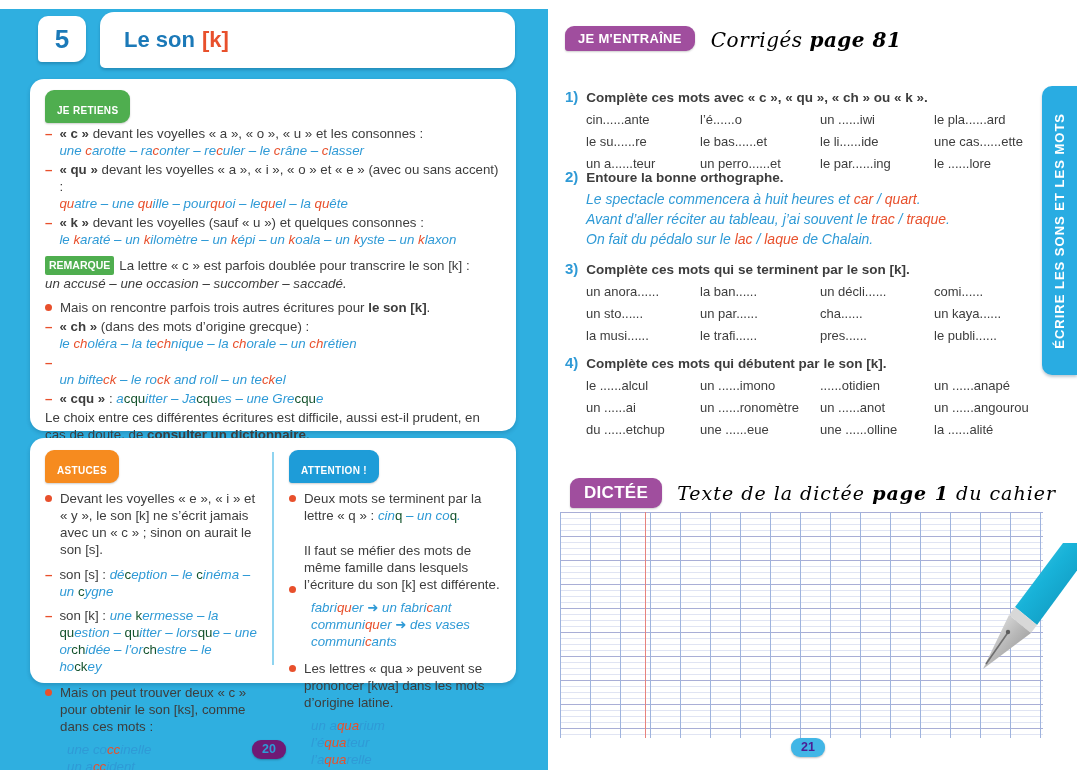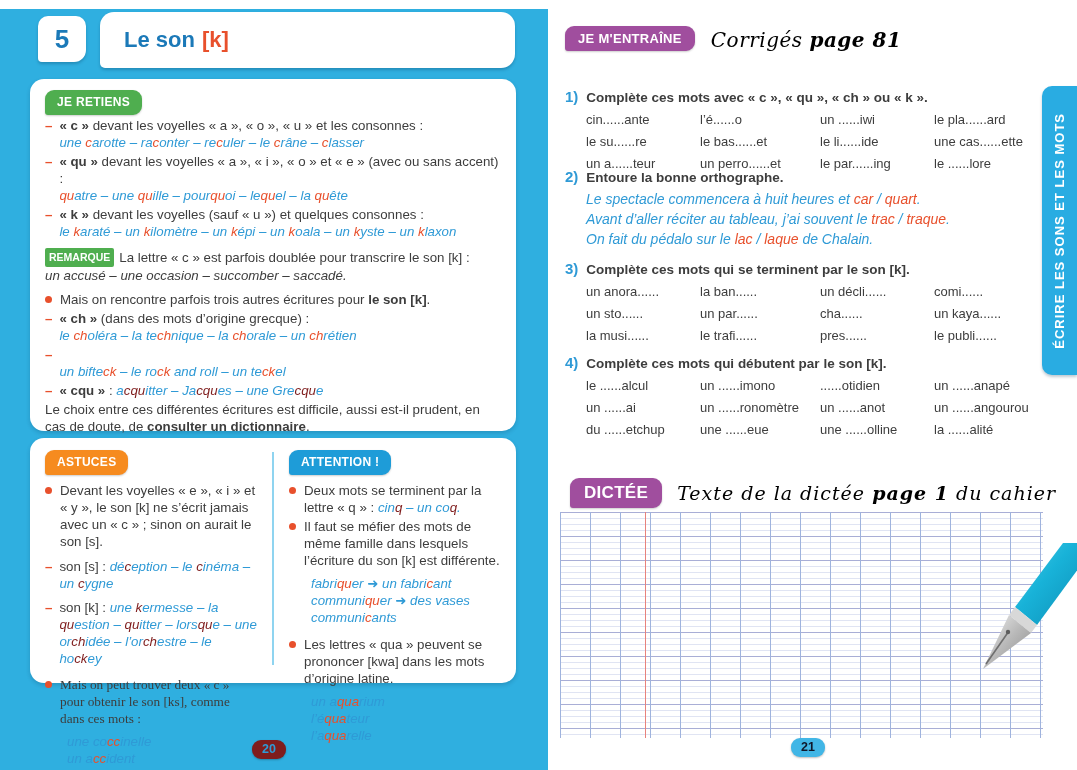--- a/index.html
+++ b/index.html
@@ -25,53 +25,53 @@
     font-size:22px; font-weight:bold; color:#1B79B8;
   }
   .title-box .accent { color:#E8502C; margin-left:7px; }
   .panel {
     position:absolute; left:30px; width:486px; background:#fff;
     border-radius:14px; box-shadow:0 2px 4px rgba(0,40,70,.2);
   }
   .retain { top:79px; height:352px; padding:11px 15px 8px 15px; font-size:13.3px; line-height:17px; }
   .tips   { top:438px; height:245px; display:flex; padding:10px 0 8px 0; font-size:13.3px; line-height:17px; }
   .badge {
-    display:inline-block; color:#fff; font-weight:bold; font-size:12px;
-    padding:4px 12px 4px 12px; border-radius:9px 9px 9px 3px; letter-spacing:.3px;
+    display:inline-block; color:#fff; font-weight:bold; font-size:10px;
+    padding:12px 12px 4px 12px; border-radius:9px 9px 9px 3px; letter-spacing:.3px;
     box-shadow:0 1px 2px rgba(0,0,0,.2);
   }
   .badge.green  { background:#4FAE4F; }
   .badge.orange { background:#F68B1F; }
   .badge.blue   { background:#1E9CD8; }
   .badge.purple { background:#A04E9E; }
   .bl { display:flex; gap:8px; margin-top:7px; }
   .bl .dot { width:7px; height:7px; border-radius:50%; background:#E8502C; flex:0 0 auto; margin-top:5px; }
   .dr { display:flex; gap:7px; margin-top:2px; }
   .dr .dash { color:#E8502C; font-weight:bold; flex:0 0 auto; }
   .dr-body { flex:1; }
   .ex  { font-style:italic; color:#2F9AD6; }
   .i   { font-style:italic; color:#2F9AD6; }
   .hl  { color:#E8502C; }
-  .ihl { font-style:italic; color:#7f1d1d; }
+  .ihl { color:#14532d; }
   .b   { font-weight:bold; }
   .dk  { font-style:italic; color:#3d3d3d; }
   .rmk {
     display:inline-block; background:#4FAE4F; color:#fff; font-size:10.5px; font-weight:bold;
     padding:1px 4px; border-radius:2px; margin-right:5px; vertical-align:1px;
   }
   .rmk-line { margin-top:8px; }
   .closing { margin-top:2px; }
   .col { flex:1; padding:2px 15px 0 15px; }
   .divider { width:2px; background:#8FD4F0; margin:4px 0 10px 0; }
   .ex-list { margin:6px 0 0 22px; }
   .page-pill {
     position:absolute; font-weight:bold; font-size:12.5px;
     padding:2px 10px 3px 10px; border-radius:9px; box-shadow:0 1px 2px rgba(0,0,0,.25);
   }
-  .pill-20 { left:252px; top:740px; background:#7f1d1d; color:#2F9AD6; }
+  .pill-20 { left:252px; top:740px; background:#701a75; color:#2F9AD6; }
   
   .right-page { position:absolute; left:548px; top:0; width:529px; height:685px; background:#fff; }
   .train-row { position:absolute; left:17px; top:26px; display:flex; align-items:flex-start; gap:16px; }
   .hand { font-family:"DejaVu Serif","Liberation Serif",serif; font-style:italic; color:#000000; }
   .corriges { font-size:20px; margin-top:2px; letter-spacing:.5px; }
   .exercise { position:absolute; left:17px; width:480px; }
   .ex1 { top:88px; }  .ex2 { top:168px; }  .ex3 { top:260px; }  .ex4 { top:354px; }
   .ex-title { display:flex; gap:8px; align-items:baseline; font-weight:bold; font-size:13.5px; color:#3d3d3d; }
   .ex-num { color:#2F9AD6; font-weight:bold; font-size:15px; flex:0 0 auto; }
   .word-grid {
@@ -92,21 +92,21 @@
   }
   .side-tab {
     position:absolute; right:0; top:86px; width:35px; height:289px;
     background:#29ACE2; border-radius:10px 0 0 10px; box-shadow:0 2px 3px rgba(0,40,70,.25);
     display:flex; align-items:center; justify-content:center;
   }
   .side-tab span {
     writing-mode:vertical-rl; transform:rotate(180deg); white-space:nowrap;
     color:#fff; font-weight:bold; font-size:13px; letter-spacing:1px;
   }
-  .pill-21 { left:243px; top:738px; background:#41B6E6; color:#0f172a; }
+  .pill-21 { left:243px; top:738px; background:#41B6E6; color:#4c1d95; }
   .pen { position:absolute; right:-6px; bottom:-8px; width:130px; height:150px; }
 </style>
 </head>
 <body>
 
 <div class="stage">
 
   <div class="left-page">
     <div class="top-strip"></div>
 
@@ -186,40 +186,40 @@
           <div><span>Devant les voyelles « e », « i » et « y », le son [k] ne s’écrit jamais avec un « c » ; sinon on aurait le son [s].</span></div>
         </div>
         <div class="dr" style="margin-top:8px;">
           <span class="dash">–</span>
           <div class="dr-body"><span>son [s] : </span><span class="i">dé</span><span class="ihl">c</span><span class="i">eption – le </span><span class="ihl">c</span><span class="i">inéma – un </span><span class="ihl">c</span><span class="i">ygne</span></div>
         </div>
         <div class="dr" style="margin-top:7px;">
           <span class="dash">–</span>
           <div class="dr-body"><span>son [k] : </span><span class="i">une </span><span class="ihl">k</span><span class="i">ermesse – la </span><span class="ihl">qu</span><span class="i">estion – </span><span class="ihl">qu</span><span class="i">itter – lors</span><span class="ihl">qu</span><span class="i">e – une or</span><span class="ihl">ch</span><span class="i">idée – l’or</span><span class="ihl">ch</span><span class="i">estre – le ho</span><span class="ihl">ck</span><span class="i">ey</span></div>
         </div>
-        <div class="bl" style="margin-top:9px;font-family:Liberation Serif, serif;">
+        <div class="bl" style="margin-top:9px;">
           <span class="dot"></span>
           <div><span>Mais on peut trouver deux « c » pour obtenir le son [ks], comme dans ces mots :</span></div>
         </div>
         <div class="ex-list">
           <div class="ex"><span>une co</span><span class="hl">cc</span><span>inelle</span></div>
           <div class="ex"><span>un a</span><span class="hl">cc</span><span>ident</span></div>
           <div class="ex"><span>a</span><span class="hl">cc</span><span>élérer</span></div>
         </div>
       </div>
 
       <div class="divider"></div>
 
       <div class="col">
         <span class="badge blue">ATTENTION !</span>
         <div class="bl">
           <span class="dot"></span>
           <div><span>Deux mots se terminent par la lettre « q » : </span><span class="i">cin</span><span class="ihl">q</span><span class="i"> – un co</span><span class="ihl">q</span><span class="i">.</span></div>
         </div>
-        <div class="bl" style="margin-top:2px;">
+        <div class="bl" style="margin-top:18px;align-items:flex-end;">
           <span class="dot"></span>
           <div><span>Il faut se méfier des mots de même famille dans lesquels l’écriture du son [k] est différente.</span></div>
         </div>
         <div class="ex-list">
           <div class="ex"><span>fabri</span><span class="hl">qu</span><span>er ➜ un fabri</span><span class="hl">c</span><span>ant</span></div>
           <div class="ex"><span>communi</span><span class="hl">qu</span><span>er ➜ des vases communi</span><span class="hl">c</span><span>ants</span></div>
         </div>
         <div class="bl" style="margin-top:10px;">
           <span class="dot"></span>
           <div><span>Les lettres « qua » peuvent se prononcer [kwa] dans les mots d’origine latine.</span></div>

